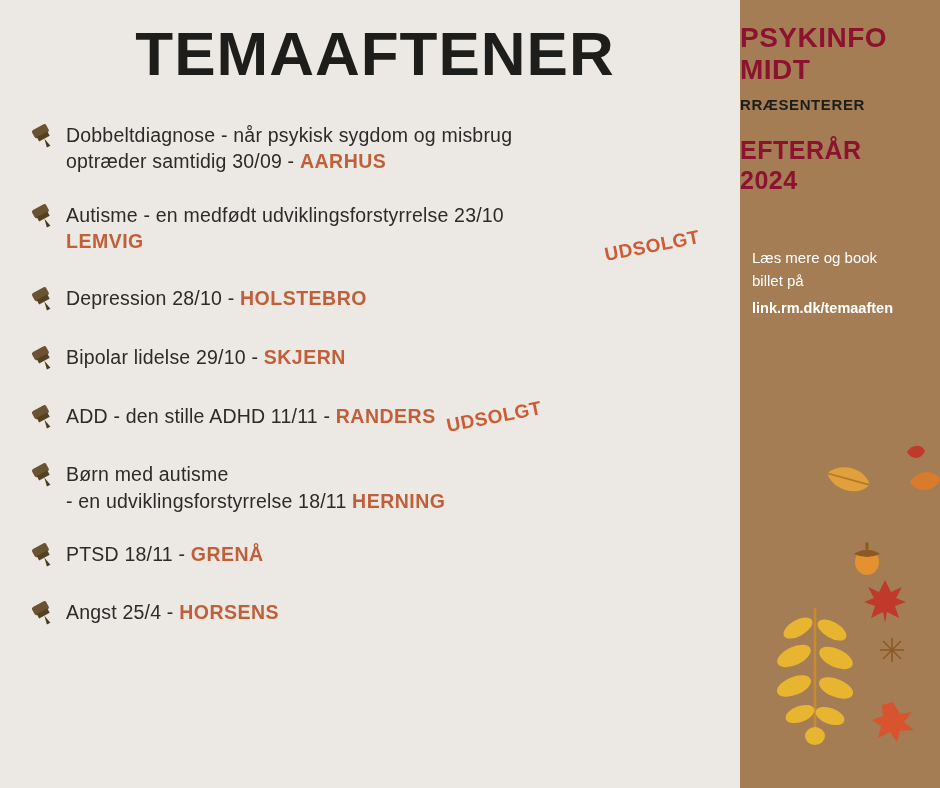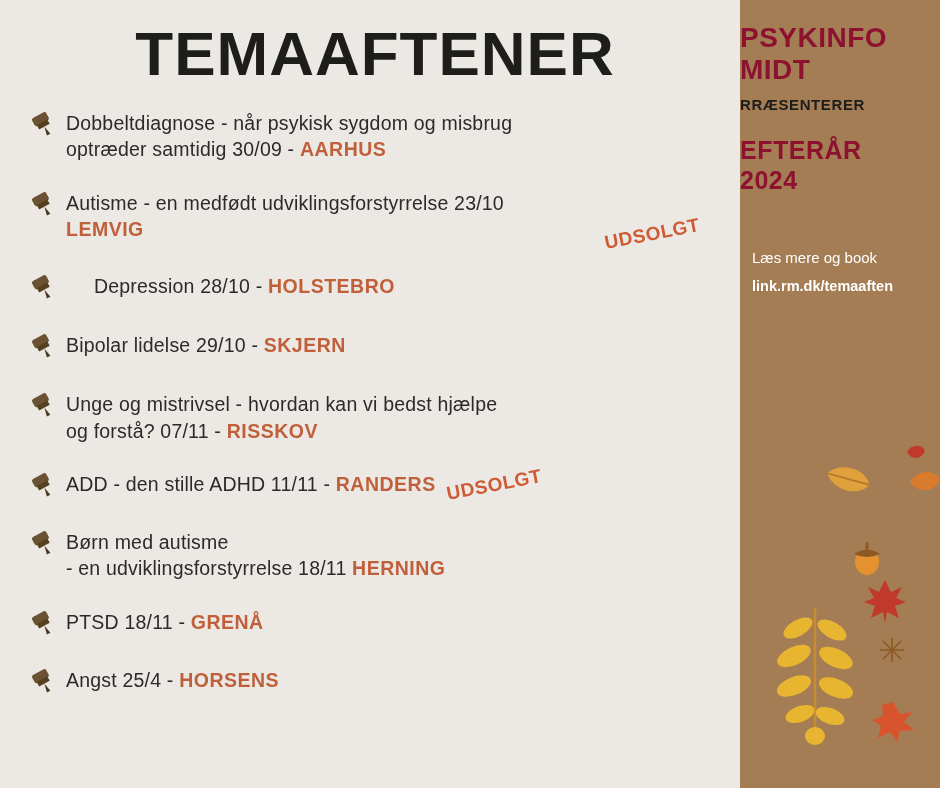--- a/index.html
+++ b/index.html
@@ -27,21 +27,21 @@
     font-size: 62px;
     font-weight: bold;
     letter-spacing: 1px;
     color: #1d1d1b;
     text-align: center;
     margin: 18px 0 0 0;
     padding-left: 10px;
     font-family: "Liberation Sans", sans-serif;
   }
   .list {
-    margin-top: 20px;
+    margin-top: 32px;
     padding: 0 24px 0 26px;
   }
   .item {
     position: relative;
     display: flex;
     align-items: flex-start;
     margin-bottom: 19px;
     min-height: 28px;
   }
   .pin {
@@ -166,21 +166,21 @@
               </g>
             </svg>
         </span>
         <span class="item-text">
           <span>Autisme - en medfødt udviklingsforstyrrelse 23/10</span><br>
           <span class="place">LEMVIG</span>
         </span>
         <span class="sold-float" style="left:578px; top:34px;">UDSOLGT</span>
       </div>
 
-      <div class="item" style="margin-bottom:29px;gap:28px;">
+      <div class="item" style="margin-bottom:29px;">
         <span class="pin">
           <svg width="34" height="26" viewBox="0 0 34 26">
               <g transform="rotate(-28 17 13)">
                 <rect x="9" y="3" width="16" height="9" rx="2" fill="#6b5232"></rect>
                 <rect x="11" y="11" width="12" height="5" fill="#55411f"></rect>
                 <polygon points="17,16 19,25 15,25" fill="#4a3a1d"></polygon>
               </g>
             </svg>
         </span>
         <span class="item-text">
@@ -196,35 +196,20 @@
                 <rect x="11" y="11" width="12" height="5" fill="#55411f"></rect>
                 <polygon points="17,16 19,25 15,25" fill="#4a3a1d"></polygon>
               </g>
             </svg>
         </span>
         <span class="item-text">
           <span>Bipolar lidelse 29/10 - </span><span class="place">SKJERN</span>
         </span>
       </div>
 
-      <div class="item" style="margin-bottom:26px;">
-        <span class="pin">
-          <svg width="34" height="26" viewBox="0 0 34 26">
-              <g transform="rotate(-28 17 13)">
-                <rect x="9" y="3" width="16" height="9" rx="2" fill="#6b5232"></rect>
-                <rect x="11" y="11" width="12" height="5" fill="#55411f"></rect>
-                <polygon points="17,16 19,25 15,25" fill="#4a3a1d"></polygon>
-              </g>
-            </svg>
-        </span>
-        <span class="item-text">
-          <span>Unge og mistrivsel - hvordan kan vi bedst hjælpe</span><br>
-          <span>og forstå? 07/11 - </span><span class="place">RISSKOV</span>
-        </span>
-      </div>
 
       <div class="item" style="margin-bottom:28px;">
         <span class="pin">
           <svg width="34" height="26" viewBox="0 0 34 26">
               <g transform="rotate(-28 17 13)">
                 <rect x="9" y="3" width="16" height="9" rx="2" fill="#6b5232"></rect>
                 <rect x="11" y="11" width="12" height="5" fill="#55411f"></rect>
                 <polygon points="17,16 19,25 15,25" fill="#4a3a1d"></polygon>
               </g>
             </svg>
@@ -288,20 +273,21 @@
       <div>PSYKINFO</div>
       <div>MIDT</div>
     </div>
     <div class="presents">RRÆSENTERER</div>
     <div class="season">
       <div>EFTERÅR</div>
       <div>2024</div>
     </div>
     <div class="info">
       <div>Læs mere og book</div>
+      <div>billet på</div>
       <div class="link">link.rm.dk/temaaften</div>
     </div>
 
     <span class="leaf" style="left:82px; top:460px;">
       <svg width="52" height="40" viewBox="0 0 52 40">
           <g transform="rotate(18 26 20)">
             <path d="M4 20 C14 4, 40 4, 48 18 C40 34, 14 34, 4 20 Z" fill="#e0a03c"></path>
             <path d="M4 20 L48 18" stroke="#b3762a" stroke-width="1.6" fill="none"></path>
           </g>
         </svg>

